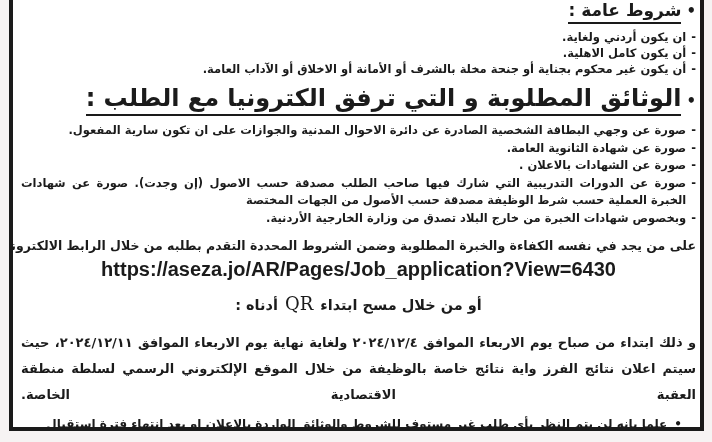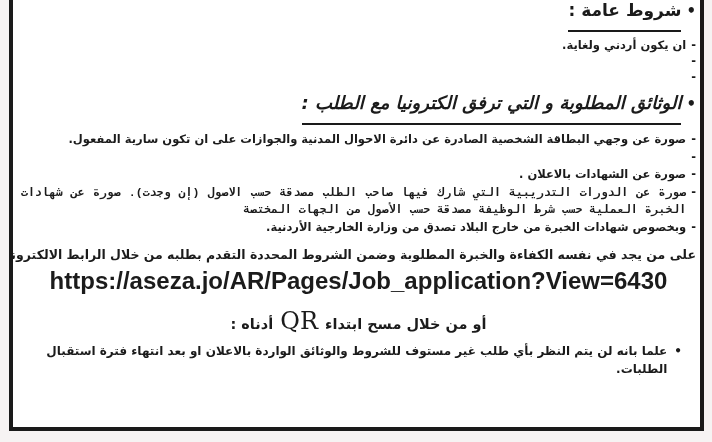--- a/index.html
+++ b/index.html
@@ -23,58 +23,58 @@
     direction:rtl;
   }
   .sec-title {
     font-weight:bold;
     display:flex; align-items:baseline; gap:5px;
     margin:2px 0 5px;
   }
   .sec-title .bullet { font-size:15px; }
   .sec-title .title-text {
     border-bottom:2px solid #1a1a1a;
-    padding-bottom:10px;
+    padding-bottom:2px;
   }
   .t1 .title-text { font-size:17px; }
   .t2 { margin-top:7px; margin-bottom:6px; }
-  .t2 .title-text { font-size:18px;font-style:italic; }
+  .t2 .title-text { font-size:24px; }
   ul { list-style:none; }
   .cond-list li, .docs-list li {
     display:flex; gap:5px;
     font-size:11.5px; font-weight:bold;
   }
   .cond-list li { line-height:16px; }
   .docs-list li { line-height:17.5px; }
   .docs-list li .li-text.wrap2 {
-    text-align:justify; text-align-last:right; width:100%;font-family:Liberation Mono, monospace;
+    text-align:justify; text-align-last:right; width:100%;
   }
   .marker { flex:0 0 auto; }
   .intro-line {
     margin-top:11px;
     text-align:center;
     font-size:12.5px; font-weight:bold;
     white-space:nowrap;
   }
   .url-line {
     direction:ltr;
     text-align:center;
     font-family:"Liberation Sans", sans-serif;
-    font-size:24px; font-weight:bold;
+    font-size:20px; font-weight:bold;
     letter-spacing:0px;
     margin:5px 0 2px;
   }
   .qr-line {
     margin-top:12px;
     text-align:center;
     font-size:14.5px; font-weight:bold;
   }
   .qr-line .qr-label {
     font-family:"DejaVu Serif", serif;
-    font-size:24px; font-weight:normal;
+    font-size:18px; font-weight:normal;
     padding:0 2px;
   }
   .dates-par {
     margin-top:16px;
     font-size:13px; font-weight:bold;
     line-height:26px;
     text-align:justify; text-align-last:justify;
   }
   .notes-list { margin-top:7px; }
   .notes-list li {
@@ -94,37 +94,40 @@
     <span class="bullet">•</span>
     <span class="title-text">شروط عامة :</span>
   </div>
   <ul class="cond-list">
     <li>
       <span class="marker">-</span>
       <span class="li-text">ان يكون أردني ولغاية.</span>
     </li>
     <li>
       <span class="marker">-</span>
+      <span class="li-text">أن يكون كامل الاهلية.</span>
     </li>
     <li>
       <span class="marker">-</span>
+      <span class="li-text">أن يكون غير محكوم بجناية أو جنحة مخلة بالشرف أو الأمانة أو الاخلاق أو الآداب العامة.</span>
     </li>
   </ul>
 
   <div class="sec-title t2">
     <span class="bullet">•</span>
     <span class="title-text">الوثائق المطلوبة و التي ترفق الكترونيا مع الطلب :</span>
   </div>
   <ul class="docs-list">
     <li>
       <span class="marker">-</span>
       <span class="li-text">صورة عن وجهي البطاقة الشخصية الصادرة عن دائرة الاحوال المدنية والجوازات على ان تكون سارية المفعول.</span>
     </li>
     <li>
       <span class="marker">-</span>
+      <span class="li-text">صورة عن شهادة الثانوية العامة.</span>
     </li>
     <li>
       <span class="marker">-</span>
       <span class="li-text">صورة عن الشهادات بالاعلان .</span>
     </li>
     <li>
       <span class="marker">-</span>
       <span class="li-text wrap2">صورة عن الدورات التدريبية التي شارك فيها صاحب الطلب مصدقة حسب الاصول (إن وجدت). صورة عن شهادات الخبرة العملية حسب شرط الوظيفة مصدقة حسب الأصول من الجهات المختصة</span>
     </li>
     <li>
@@ -134,20 +137,21 @@
   </ul>
 
   <div class="intro-line">على من يجد في نفسه الكفاءة والخبرة المطلوبة وضمن الشروط المحددة التقدم بطلبه من خلال الرابط الالكتروني :</div>
   <div class="url-line">https://aseza.jo/AR/Pages/Job_application?View=6430</div>
   <div class="qr-line">
     <span>أو من خلال مسح ابتداء</span>
     <span class="qr-label">QR</span>
     <span>أدناه :</span>
   </div>
 
+  <div class="dates-par">و ذلك ابتداء من صباح يوم الاربعاء الموافق ٢٠٢٤/١٢/٤ ولغاية نهاية يوم الاربعاء الموافق ٢٠٢٤/١٢/١١، حيث سيتم اعلان نتائج الفرز واية نتائج خاصة بالوظيفة من خلال الموقع الإلكتروني الرسمي لسلطة منطقة العقبة الاقتصادية الخاصة.</div>
 
   <ul class="notes-list">
     <li>
       <span class="marker">•</span>
       <span class="li-text">علما بانه لن يتم النظر بأي طلب غير مستوف للشروط والوثائق الواردة بالاعلان او بعد انتهاء فترة استقبال الطلبات.</span>
     </li>
 
   </ul>
 
 </div>

